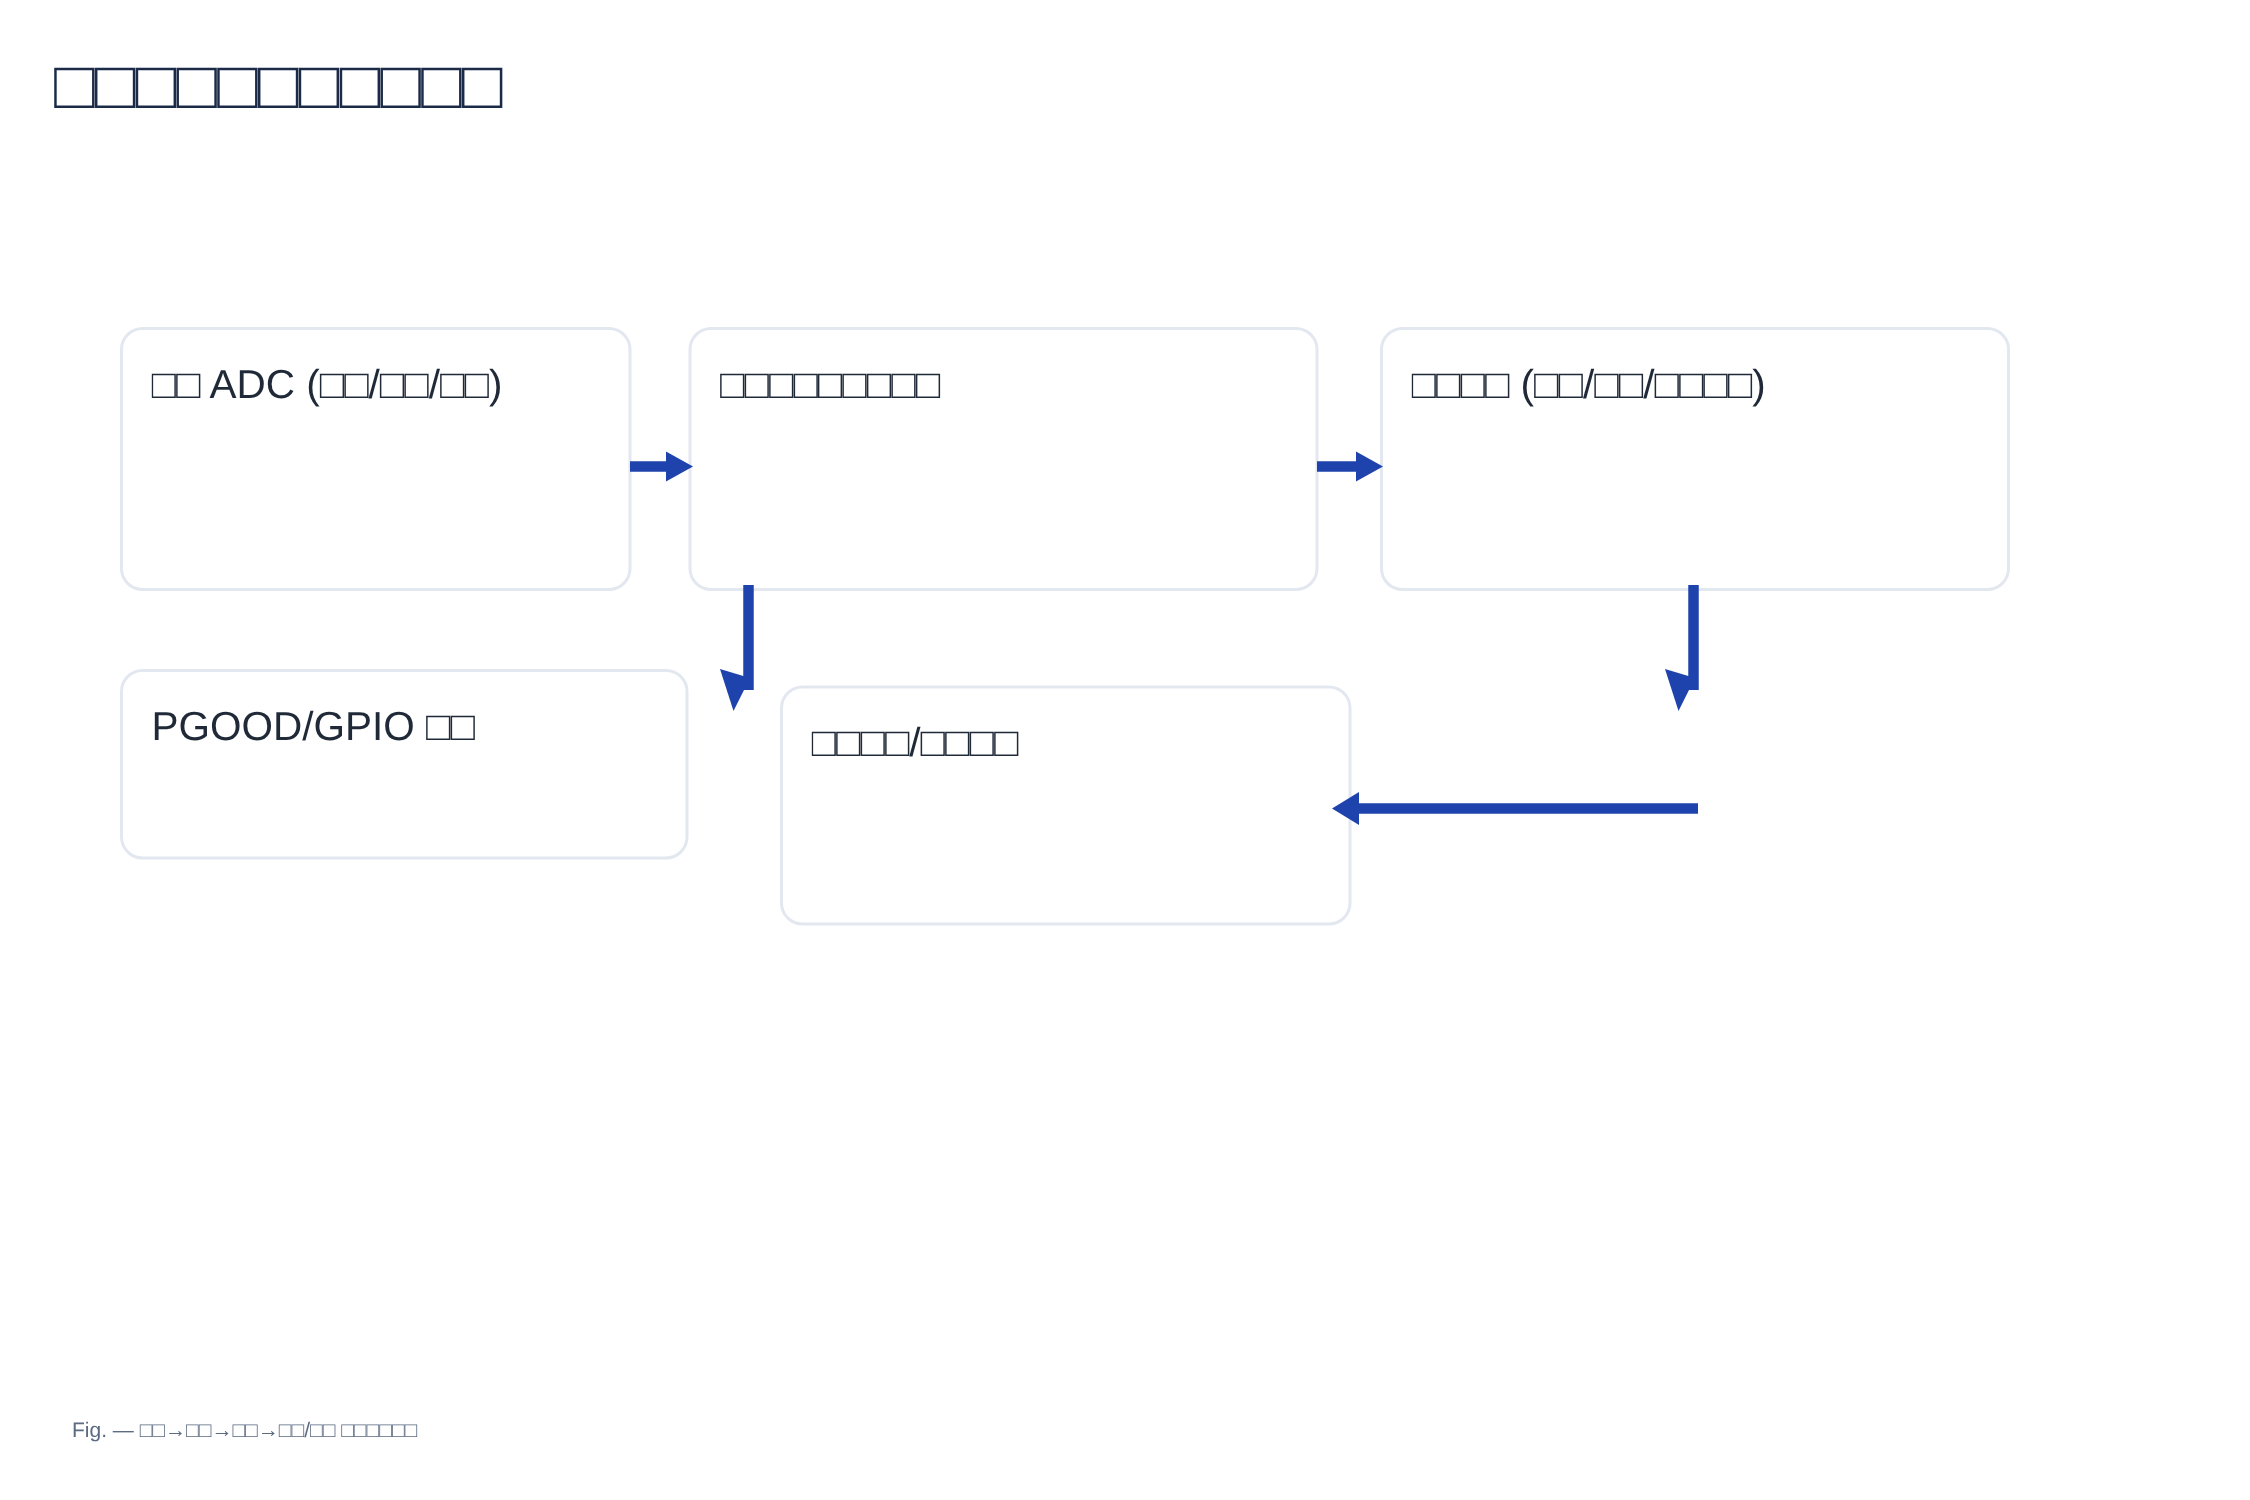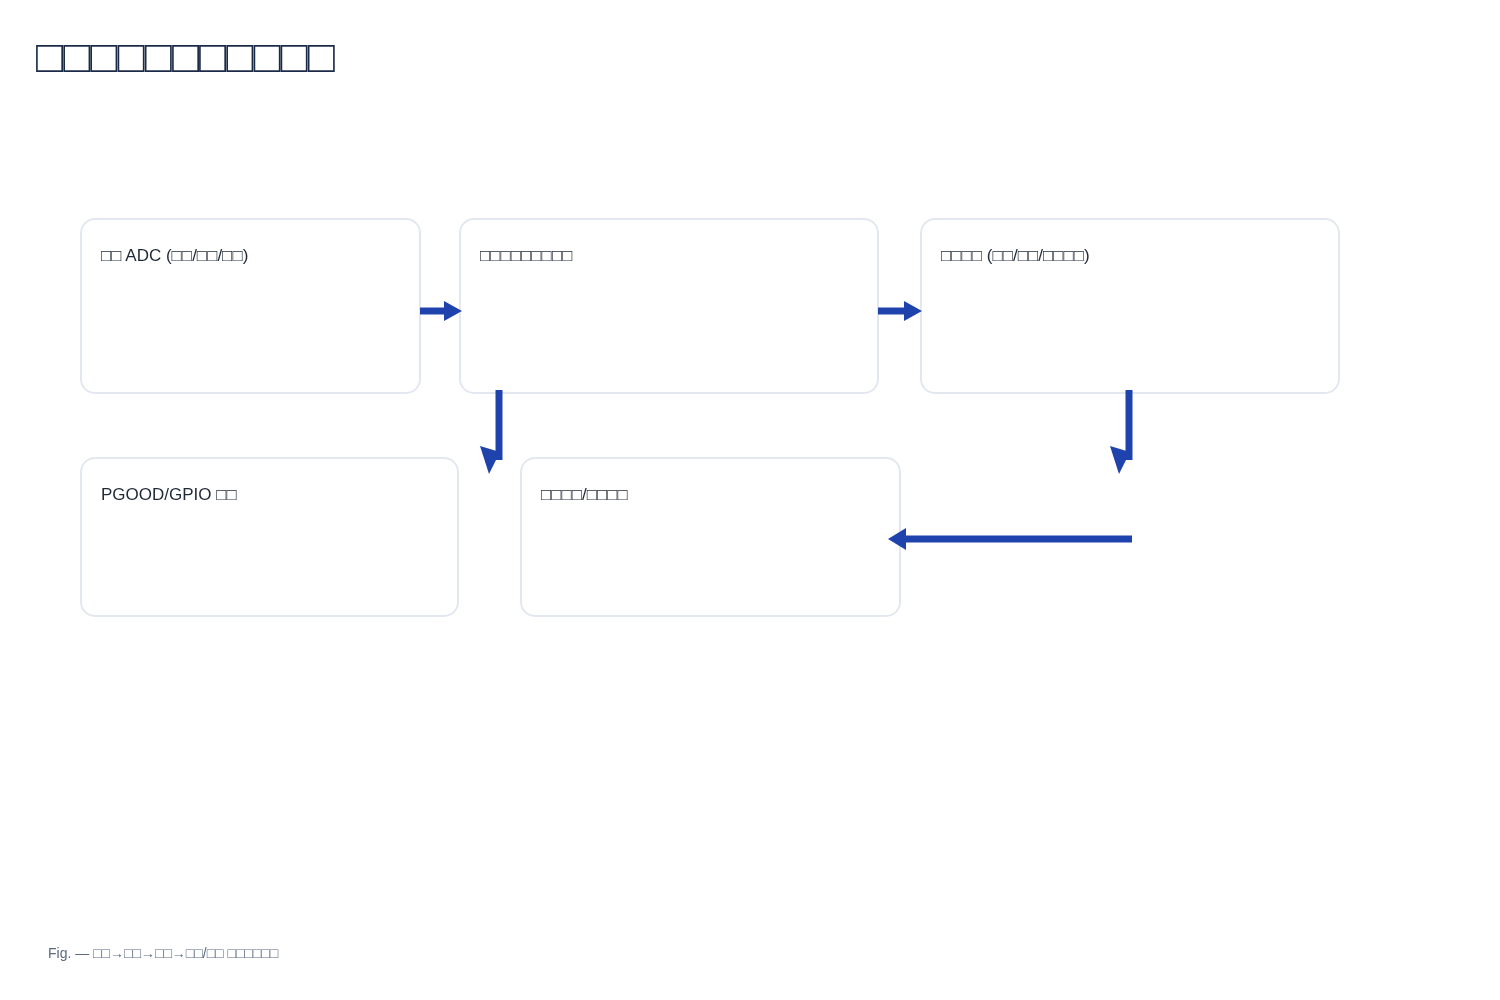--- a/index.html
+++ b/index.html
@@ -40,33 +40,33 @@
     box-sizing: border-box;
     background: #ffffff;
     border: 2px solid #e3e8f0;
     border-radius: 15px;
   }
   .node-label {
     position: absolute;
     left: 19px;
     top: 19px;
     right: 14px;
-    font-size: 17px;
+    font-size: 27px;
     line-height: 34px;
     color: #1f2937;
     white-space: nowrap;
     overflow: hidden;
   }
 
   
   #node-1 { left: 80px;  top: 218px; width: 341px; height: 176px; }
   #node-2 { left: 459px; top: 218px; width: 420px; height: 176px; }
   #node-3 { left: 920px; top: 218px; width: 420px; height: 176px; }
   
-  #node-4 { left: 80px;  top: 457px; width: 379px; height: 160px; }
+  #node-4 { left: 80px;  top: 446px; width: 379px; height: 127px; }
   #node-5 { left: 520px; top: 457px; width: 381px; height: 160px; }
 
   .connector {
     position: absolute;
     overflow: visible;
   }
   .connector svg { display: block; overflow: visible; }
 
   #conn-1 { left: 418px; top: 290px; width: 46px; height: 42px; }
   #conn-2 { left: 876px; top: 290px; width: 48px; height: 42px; }

